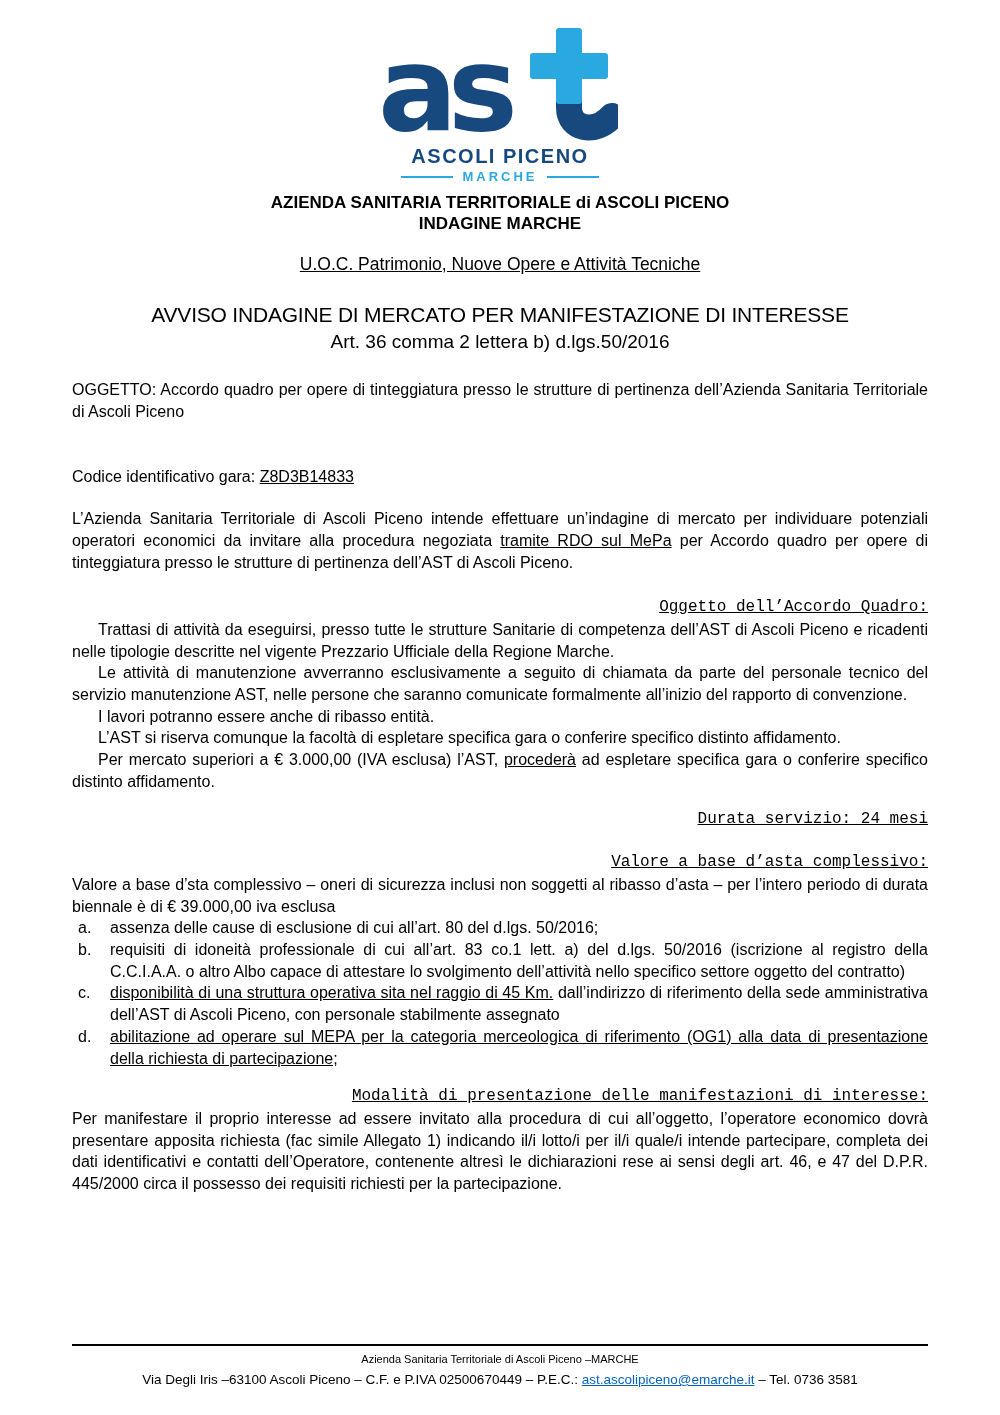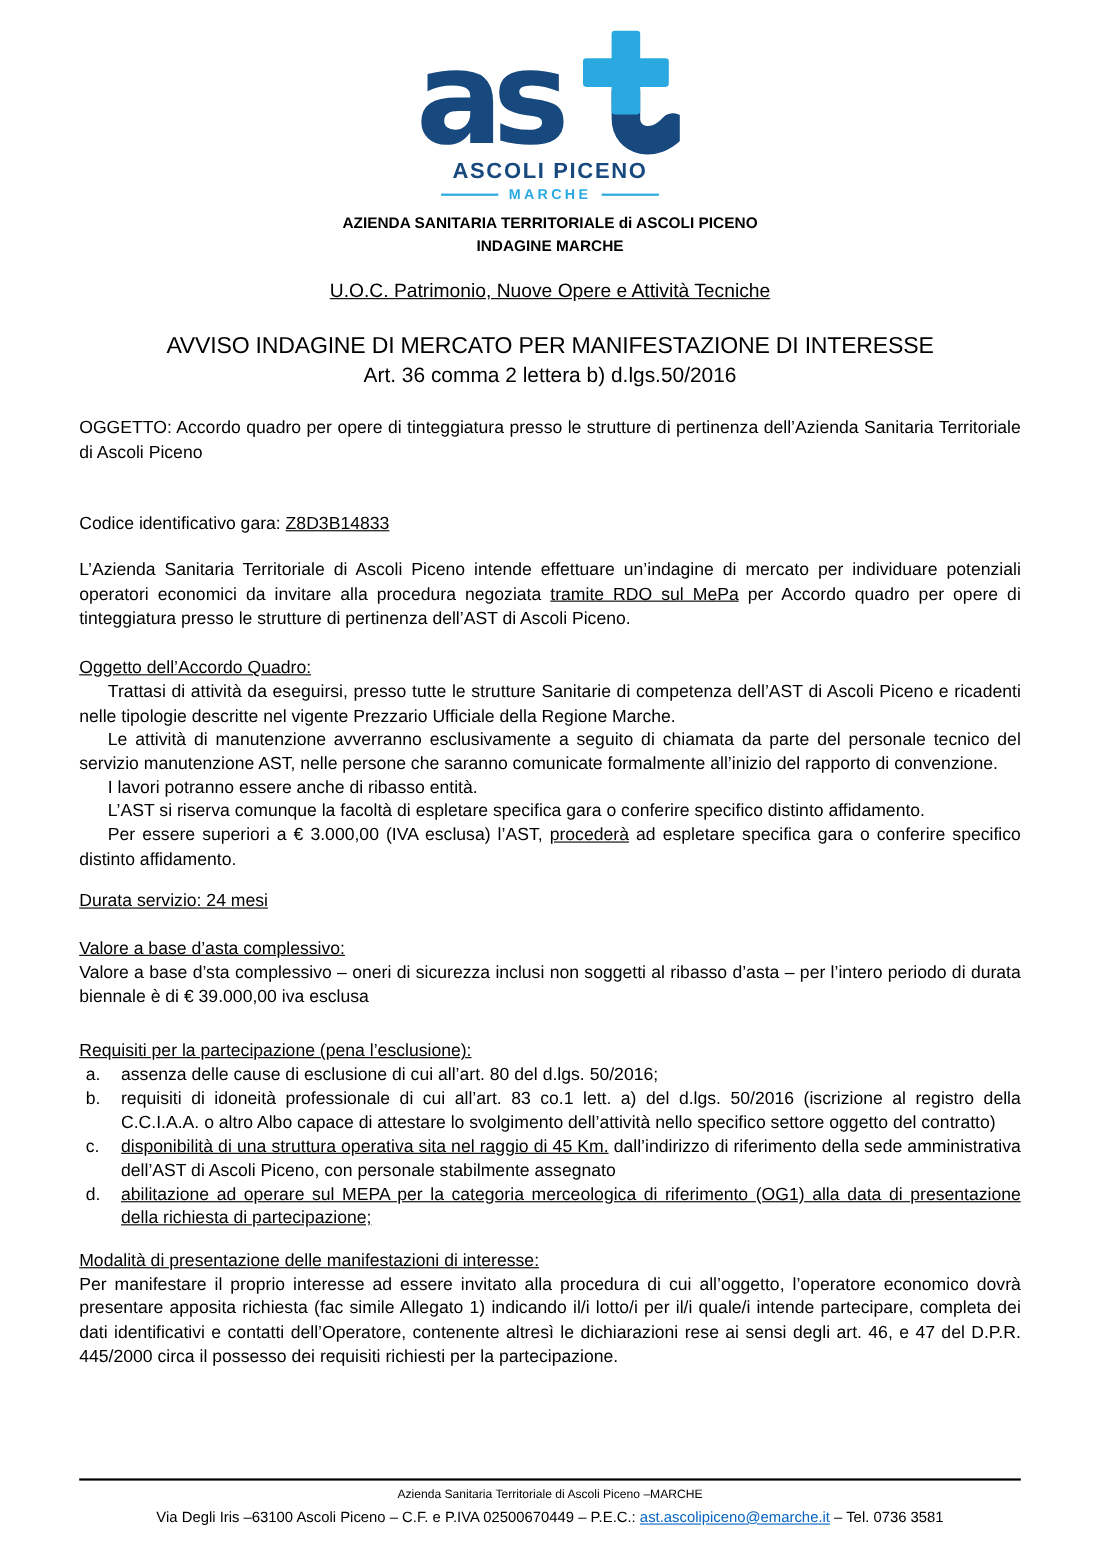--- a/index.html
+++ b/index.html
@@ -10,33 +10,33 @@
 
   
   .header-block{padding-top:24px;}
   .logo-wrap{display:inline-block;line-height:0;}
   .logo-city{font-size:20px;font-weight:bold;color:#17497E;letter-spacing:1.5px;
              line-height:22px;margin-top:3px;}
   .logo-marche{display:flex;align-items:center;justify-content:center;gap:9px;
                color:#2AA9E1;font-size:13px;font-weight:600;letter-spacing:3px;
                line-height:16px;margin-top:2px;}
   .marche-dash{width:52px;height:2px;background:#2AA9E1;}
-  .org-line{font-size:14px;font-weight:bold;line-height:21px;}
+  .org-line{font-size:17px;font-weight:bold;line-height:21px;}
   .org-line.first{margin-top:7px;}
   .uoc{font-size:17.5px;line-height:22px;margin-top:19px;text-decoration:underline;}
   .doc-title{font-size:21px;letter-spacing:-0.2px;line-height:25px;margin-top:27px;white-space:nowrap;}
   .doc-subtitle{font-size:19px;line-height:23px;margin-top:3px;}
 
   
   .bodytxt{font-size:16px;line-height:21.7px;text-align:justify;}
   .u{text-decoration:underline;}
   .oggetto{margin-top:26px;}
   .cig{margin-top:44px;text-align:left;}
   .intro{margin-top:20px;}
-  .h-u{margin-top:24px;text-align:left;text-decoration:underline;}
+  .h-u{margin-top:24px;text-align:right;text-decoration:underline;font-family:Liberation Mono, monospace;}
   .indent{text-indent:26px;}
   .durata{margin-top:16px;}
   .valore-h{margin-top:22px;}
   .req-h{margin-top:28px;}
   .req-list{margin-top:0;}
   .req-item{display:flex;}
   .req-marker{flex:none;width:38px;padding-left:6px;box-sizing:border-box;}
   .req-text{flex:1;text-align:justify;}
   .modalita-h{margin-top:17px;}
 
@@ -79,28 +79,27 @@
 
     <div class="bodytxt cig"><span>Codice identificativo gara: </span><span class="u">Z8D3B14833</span></div>
 
     <div class="bodytxt intro"><span>L’Azienda Sanitaria Territoriale di Ascoli Piceno intende effettuare un’indagine di mercato per individuare potenziali operatori economici da invitare alla procedura negoziata </span><span class="u">tramite RDO sul MePa</span><span> per Accordo quadro per opere di tinteggiatura presso le strutture di pertinenza dell’AST di Ascoli Piceno.</span></div>
 
     <div class="bodytxt h-u">Oggetto dell’Accordo Quadro:</div>
     <div class="bodytxt indent">Trattasi di attività da eseguirsi, presso tutte le strutture Sanitarie di competenza dell’AST di Ascoli Piceno e ricadenti nelle tipologie descritte nel vigente Prezzario Ufficiale della Regione Marche.</div>
     <div class="bodytxt indent">Le attività di manutenzione avverranno esclusivamente a seguito di chiamata da parte del personale tecnico del servizio manutenzione AST, nelle persone che saranno comunicate formalmente all’inizio del rapporto di convenzione.</div>
     <div class="bodytxt indent">I lavori potranno essere anche di ribasso entità.</div>
     <div class="bodytxt indent">L’AST si riserva comunque la facoltà di espletare specifica gara o conferire specifico distinto affidamento.</div>
-    <div class="bodytxt indent"><span>Per essere superiori a € 3.000,00 (IVA esclusa) l’AST, </span><span class="u">procederà</span><span> ad espletare specifica gara o conferire specifico distinto affidamento.</span></div>
+    <div class="bodytxt indent"><span>Per mercato superiori a € 3.000,00 (IVA esclusa) l’AST, </span><span class="u">procederà</span><span> ad espletare specifica gara o conferire specifico distinto affidamento.</span></div>
 
     <div class="bodytxt h-u durata">Durata servizio: 24 mesi</div>
 
     <div class="bodytxt h-u valore-h">Valore a base d’asta complessivo:</div>
     <div class="bodytxt">Valore a base d’sta complessivo – oneri di sicurezza inclusi non soggetti al ribasso d’asta – per l’intero periodo di durata biennale è di € 39.000,00 iva esclusa</div>
 
-    <div class="bodytxt h-u req-h">Requisiti per la partecipazione (pena l’esclusione):</div>
     <div class="req-list">
       <div class="bodytxt req-item">
         <span class="req-marker">a.</span>
         <span class="req-text">assenza delle cause di esclusione di cui all’art. 80 del d.lgs. 50/2016;</span>
       </div>
       <div class="bodytxt req-item">
         <span class="req-marker">b.</span>
         <span class="req-text">requisiti di idoneità professionale di cui all’art. 83 co.1 lett. a) del d.lgs. 50/2016 (iscrizione al registro della C.C.I.A.A. o altro Albo capace di attestare lo svolgimento dell’attività nello specifico settore oggetto del contratto)</span>
       </div>
       <div class="bodytxt req-item">

